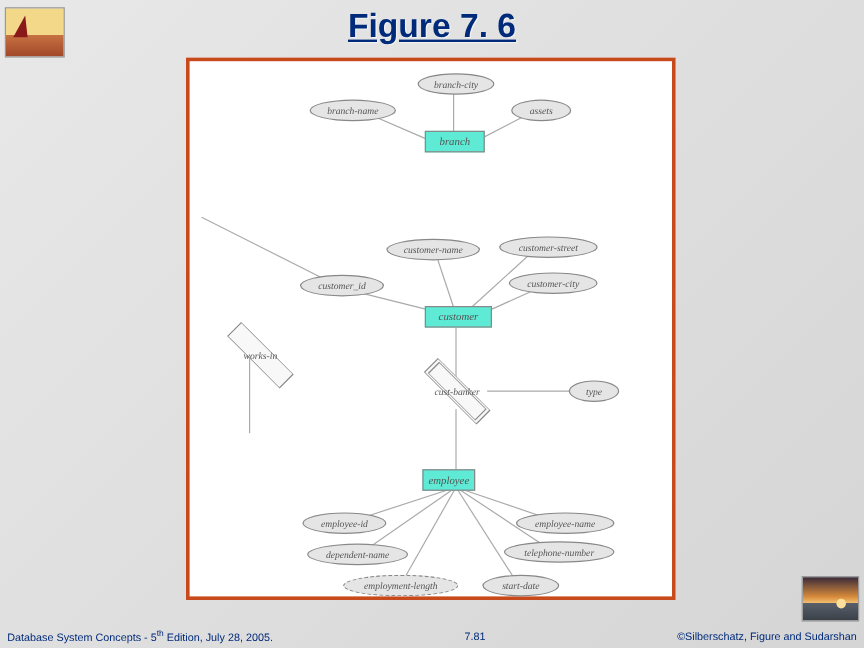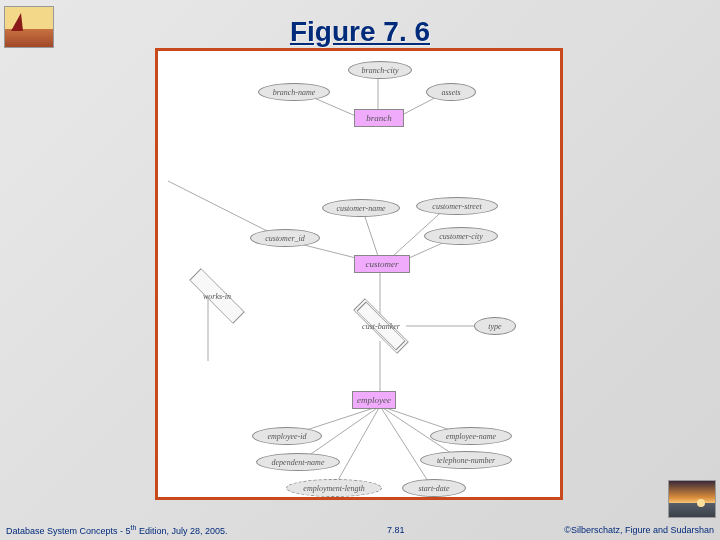--- a/index.html
+++ b/index.html
@@ -32,21 +32,21 @@
     border-left: 10px solid transparent;
     border-right: 2px solid transparent;
     border-bottom: 18px solid #8a1a1a;
   }
   .title {
     text-align: center;
     font-size: 28px;
     font-weight: bold;
     color: #002a7a;
     text-decoration: underline;
-    padding-top: 16px;
+    padding-top: 6px;
     text-shadow: 1px 1px 0 rgba(255,255,255,0.5);
   }
   .diagram {
     position: absolute;
     left: 155px;
     top: 48px;
     width: 408px;
     height: 452px;
     background: #fff;
     border: 3px solid #c84a1c;
@@ -63,21 +63,21 @@
     font-size: 8px;
     font-style: italic;
     font-family: 'Times New Roman', serif;
     color: #555;
     white-space: nowrap;
   }
   .ellipse.dashed { border-style: dashed; }
   .rect {
     position: absolute;
     border: 1px solid #888;
-    background: #f0abfc;
+    background: #5eead4;
     display: flex;
     align-items: center;
     justify-content: center;
     font-size: 9px;
     font-style: italic;
     font-family: 'Times New Roman', serif;
     color: #555;
   }
   .diamond {
     position: absolute;

